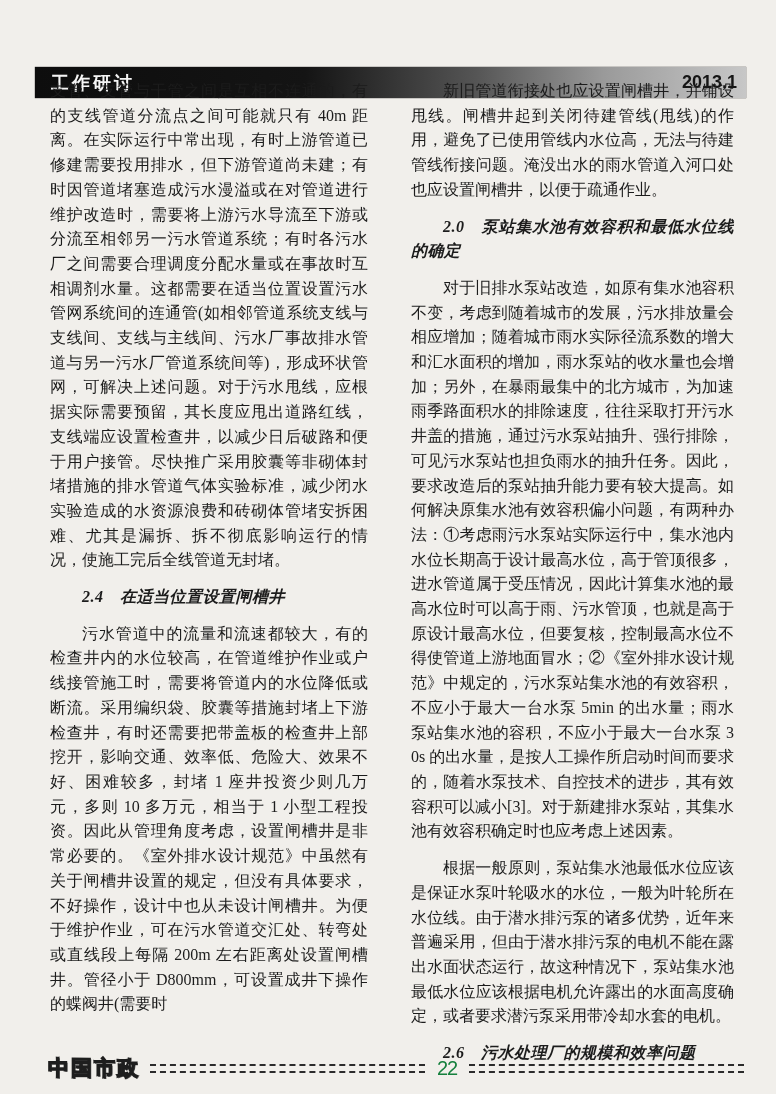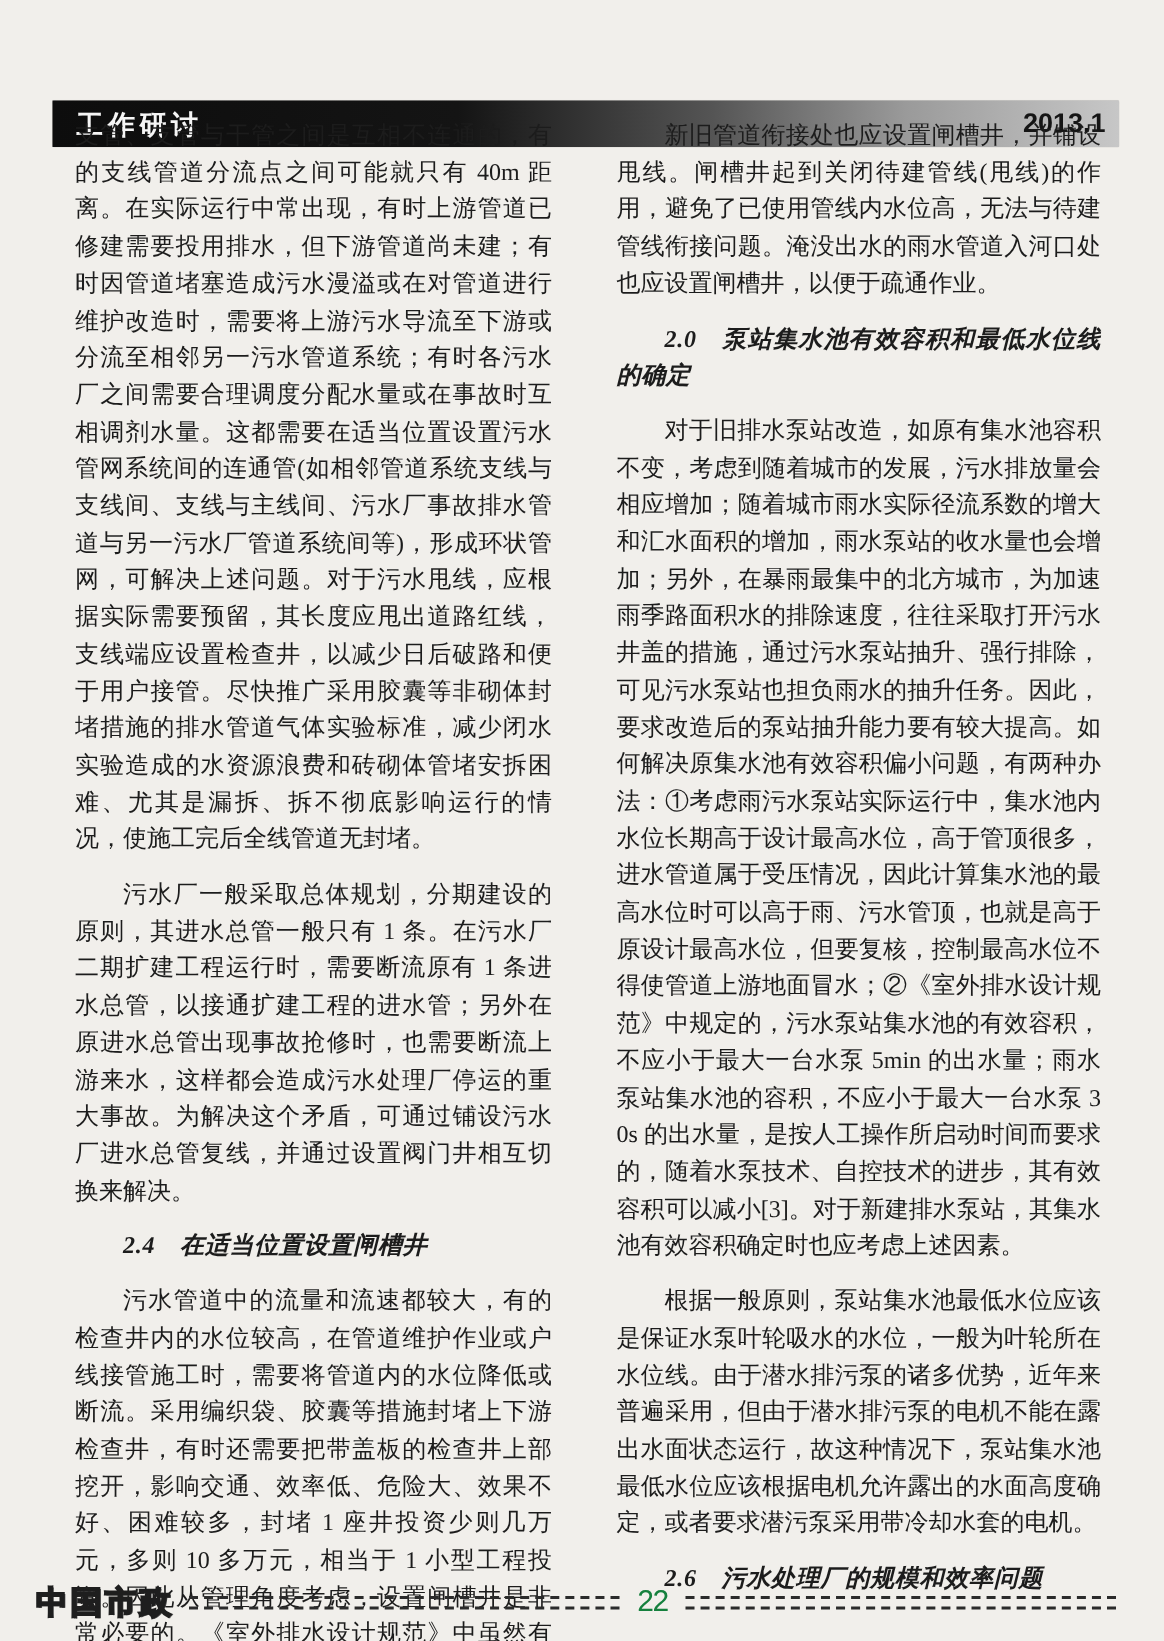--- a/index.html
+++ b/index.html
@@ -47,20 +47,21 @@
     position:absolute;left:24px;top:1054px;width:730px;height:28px;
     display:flex;align-items:center;
   }
   .journal-logo{
     font-weight:bold;font-size:21px;letter-spacing:2px;
     color:#f1efeb;
     -webkit-text-stroke:1.3px #1e1e1e;
     text-shadow:1px 1px 0 #555;
     white-space:nowrap;
     font-family:"Liberation Sans","DejaVu Sans",sans-serif;
+    margin-left:24px;
   }
   .footer-rule{
     flex:1;height:5px;margin:0 10px;
     border-top:2px dashed #2b2b2b;
     border-bottom:2px dashed #2b2b2b;
   }
   .page-number{
     font-family:"Liberation Sans","DejaVu Sans",sans-serif;
     font-size:20px;color:#15803d;letter-spacing:-1px;
     padding:0 2px;
@@ -69,21 +70,20 @@
 </head>
 <body>
 
 <div class="header-bar">
   <span class="section-label">工作研讨</span>
   <span class="issue">2013.1</span>
 </div>
 
 <div class="column left">
   <p class="noindent">支管、支管与干管之间是互相不连通的，有的支线管道分流点之间可能就只有 40m 距离。在实际运行中常出现，有时上游管道已修建需要投用排水，但下游管道尚未建；有时因管道堵塞造成污水漫溢或在对管道进行维护改造时，需要将上游污水导流至下游或分流至相邻另一污水管道系统；有时各污水厂之间需要合理调度分配水量或在事故时互相调剂水量。这都需要在适当位置设置污水管网系统间的连通管(如相邻管道系统支线与支线间、支线与主线间、污水厂事故排水管道与另一污水厂管道系统间等)，形成环状管网，可解决上述问题。对于污水甩线，应根据实际需要预留，其长度应甩出道路红线，支线端应设置检查井，以减少日后破路和便于用户接管。尽快推广采用胶囊等非砌体封堵措施的排水管道气体实验标准，减少闭水实验造成的水资源浪费和砖砌体管堵安拆困难、尤其是漏拆、拆不彻底影响运行的情况，使施工完后全线管道无封堵。</p>
-  <p>污水厂一般采取总体规划，分期建设的原则，其进水总管一般只有 1 条。在污水厂二期扩建工程运行时，需要断流原有 1 条进水总管，以接通扩建工程的进水管；另外在原进水总管出现事故抢修时，也需要断流上游来水，这样都会造成污水处理厂停运的重大事故。为解决这个矛盾，可通过铺设污水厂进水总管复线，并通过设置阀门井相互切换来解决。</p>
   <p class="heading">2.4　在适当位置设置闸槽井</p>
   <p>污水管道中的流量和流速都较大，有的检查井内的水位较高，在管道维护作业或户线接管施工时，需要将管道内的水位降低或断流。采用编织袋、胶囊等措施封堵上下游检查井，有时还需要把带盖板的检查井上部挖开，影响交通、效率低、危险大、效果不好、困难较多，封堵 1 座井投资少则几万元，多则 10 多万元，相当于 1 小型工程投资。因此从管理角度考虑，设置闸槽井是非常必要的。《室外排水设计规范》中虽然有关于闸槽井设置的规定，但没有具体要求，不好操作，设计中也从未设计闸槽井。为便于维护作业，可在污水管道交汇处、转弯处或直线段上每隔 200m 左右距离处设置闸槽井。管径小于 D800mm，可设置成井下操作的蝶阀井(需要时</p>
 </div>
 
 <div class="column right">
   <p>新旧管道衔接处也应设置闸槽井，并铺设甩线。闸槽井起到关闭待建管线(甩线)的作用，避免了已使用管线内水位高，无法与待建管线衔接问题。淹没出水的雨水管道入河口处也应设置闸槽井，以便于疏通作业。</p>
   <p class="heading">2.0　泵站集水池有效容积和最低水位线的确定</p>
   <p>对于旧排水泵站改造，如原有集水池容积不变，考虑到随着城市的发展，污水排放量会相应增加；随着城市雨水实际径流系数的增大和汇水面积的增加，雨水泵站的收水量也会增加；另外，在暴雨最集中的北方城市，为加速雨季路面积水的排除速度，往往采取打开污水井盖的措施，通过污水泵站抽升、强行排除，可见污水泵站也担负雨水的抽升任务。因此，要求改造后的泵站抽升能力要有较大提高。如何解决原集水池有效容积偏小问题，有两种办法：①考虑雨污水泵站实际运行中，集水池内水位长期高于设计最高水位，高于管顶很多，进水管道属于受压情况，因此计算集水池的最高水位时可以高于雨、污水管顶，也就是高于原设计最高水位，但要复核，控制最高水位不得使管道上游地面冒水；②《室外排水设计规范》中规定的，污水泵站集水池的有效容积，不应小于最大一台水泵 5min 的出水量；雨水泵站集水池的容积，不应小于最大一台水泵 30s 的出水量，是按人工操作所启动时间而要求的，随着水泵技术、自控技术的进步，其有效容积可以减小[3]。对于新建排水泵站，其集水池有效容积确定时也应考虑上述因素。</p>
   <p>根据一般原则，泵站集水池最低水位应该是保证水泵叶轮吸水的水位，一般为叶轮所在水位线。由于潜水排污泵的诸多优势，近年来普遍采用，但由于潜水排污泵的电机不能在露出水面状态运行，故这种情况下，泵站集水池最低水位应该根据电机允许露出的水面高度确定，或者要求潜污泵采用带冷却水套的电机。</p>
   <p class="heading">2.6　污水处理厂的规模和效率问题</p>

